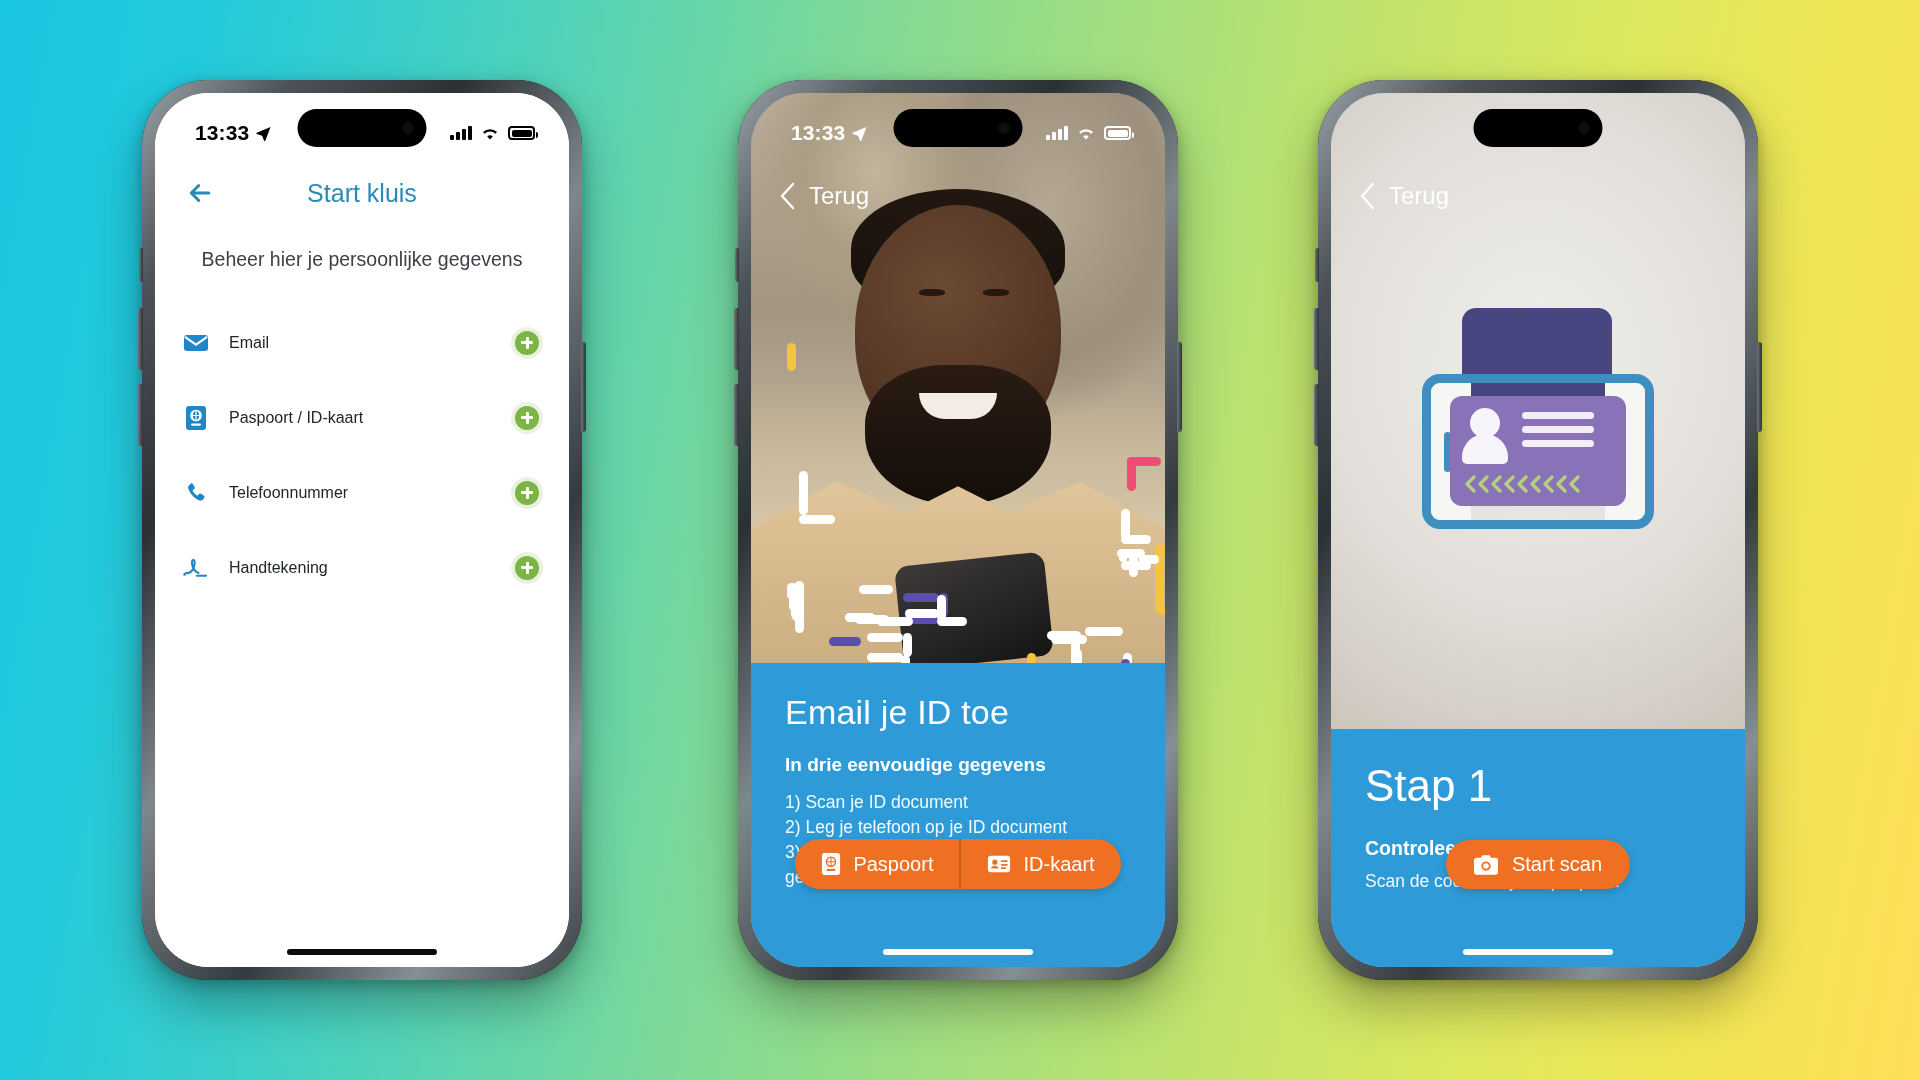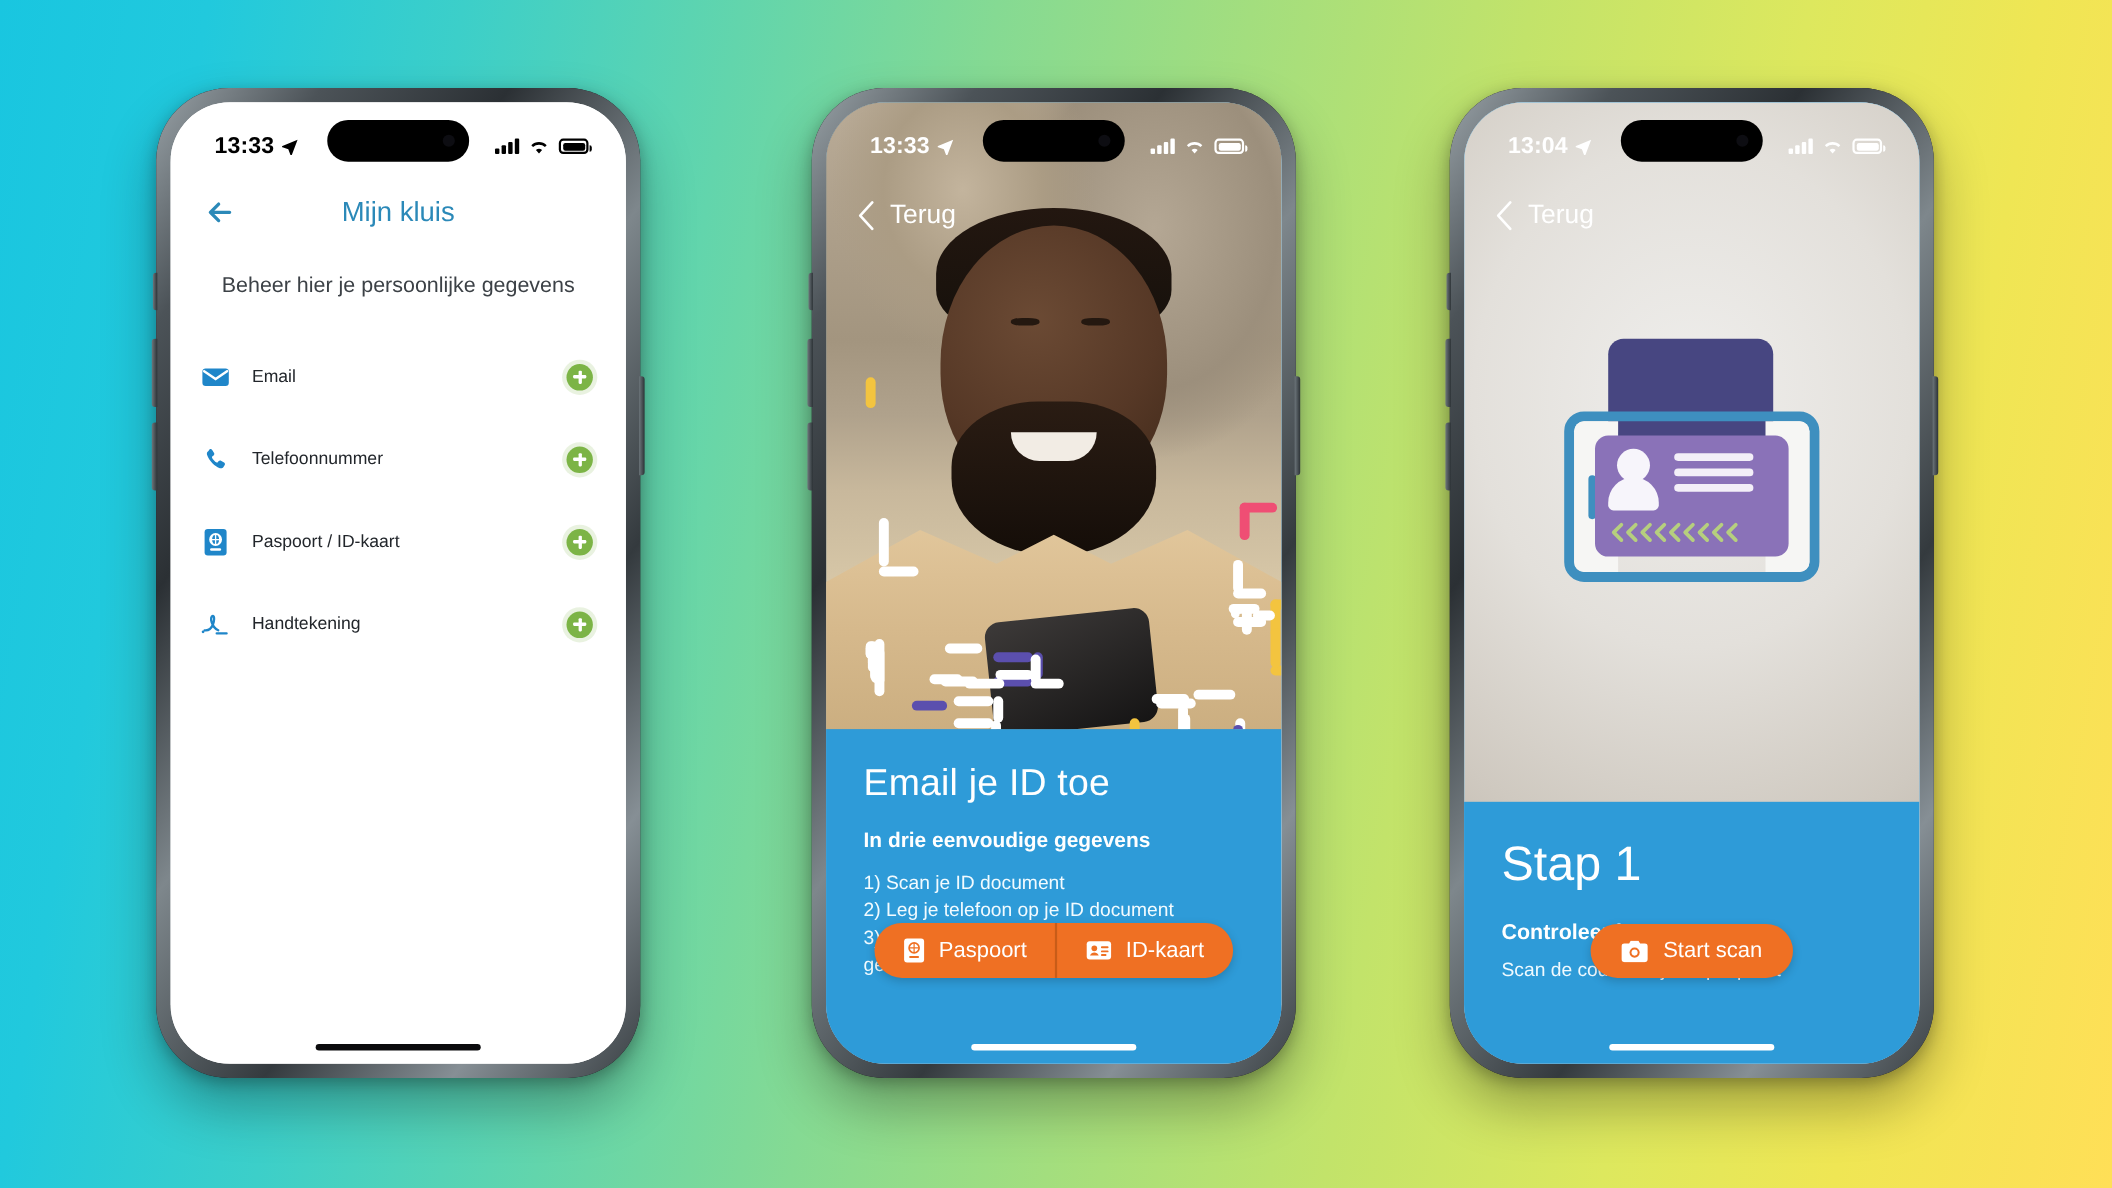--- a/index.html
+++ b/index.html
@@ -239,58 +239,58 @@
           </div>
         </div>
         <div class="dynamic-island">
             <span class="di-dot"></span>
           </div>
 
         <div class="s1-nav">
           <svg class="back-arrow-1" viewBox="0 0 24 24">
             <path fill="none" stroke="currentColor" stroke-width="2.4" stroke-linecap="round" stroke-linejoin="round" d="M19 12H5m0 0 6-6m-6 6 6 6"></path>
           </svg>
-          <div class="s1-title">Mijn kluis</div>
+          <div class="s1-title">Start kluis</div>
         </div>
 
         <div class="s1-sub">Beheer hier je persoonlijke gegevens</div>
 
         <div class="s1-list">
 
           <div class="s1-row">
             <span class="ico">
               <svg width="26" height="20" viewBox="0 0 26 20">
                   <rect x="1" y="2" width="24" height="16" rx="3" fill="currentColor"></rect>
                   <path d="M2.6 4.4 13 11.6 23.4 4.4" fill="none" stroke="#fff" stroke-width="2.2" stroke-linecap="round"></path>
                 </svg>
             </span>
             <span class="lbl">Email</span>
-            <span class="plus"></span>
-          </div>
-
-          <div class="s1-row">
-            <span class="ico">
-              <svg width="24" height="24" viewBox="0 0 24 24">
-                  <path fill="currentColor" d="M6.6 2.5c.8-.5 1.8-.2 2.3.6l1.7 2.8c.4.7.3 1.6-.4 2.1l-1.3 1c-.2.2-.3.5-.2.8.6 1.6 2.6 3.8 4.3 4.7.3.1.6.1.8-.1l1-1.2c.5-.6 1.4-.8 2.1-.4l2.8 1.6c.8.5 1.1 1.5.6 2.3l-1 1.6c-.7 1.2-2.1 1.7-3.4 1.3C11.6 18.4 6 12.9 4.2 7.4c-.4-1.3.1-2.7 1.3-3.4l1.1-1.5z"></path>
-                </svg>
-            </span>
-            <span class="lbl">Telefoonnummer</span>
             <span class="plus"></span>
           </div>
 
           <div class="s1-row">
             <span class="ico">
               <svg width="22" height="26" viewBox="0 0 22 26">
                   <rect x="1" y="1" width="20" height="24" rx="3" fill="currentColor"></rect>
                   <circle cx="11" cy="10.5" r="5" fill="none" stroke="#fff" stroke-width="1.7"></circle>
                   <path d="M11 5.5v10M6 10.5h10M8.3 6.6c-1.4 2.4-1.4 5.3 0 7.8M13.7 6.6c1.4 2.4 1.4 5.3 0 7.8" stroke="#fff" stroke-width="1.2" fill="none"></path>
                   <rect x="6" y="18.5" width="10" height="2.2" rx="1.1" fill="#fff"></rect>
                 </svg>
             </span>
             <span class="lbl">Paspoort / ID-kaart</span>
+            <span class="plus"></span>
+          </div>
+
+          <div class="s1-row">
+            <span class="ico">
+              <svg width="24" height="24" viewBox="0 0 24 24">
+                  <path fill="currentColor" d="M6.6 2.5c.8-.5 1.8-.2 2.3.6l1.7 2.8c.4.7.3 1.6-.4 2.1l-1.3 1c-.2.2-.3.5-.2.8.6 1.6 2.6 3.8 4.3 4.7.3.1.6.1.8-.1l1-1.2c.5-.6 1.4-.8 2.1-.4l2.8 1.6c.8.5 1.1 1.5.6 2.3l-1 1.6c-.7 1.2-2.1 1.7-3.4 1.3C11.6 18.4 6 12.9 4.2 7.4c-.4-1.3.1-2.7 1.3-3.4l1.1-1.5z"></path>
+                </svg>
+            </span>
+            <span class="lbl">Telefoonnummer</span>
             <span class="plus"></span>
           </div>
 
           <div class="s1-row">
             <span class="ico">
               <svg width="26" height="22" viewBox="0 0 26 22">
                   <path d="M3 16c3.5.5 6-1.5 7.5-5S12 3.2 10.6 3C9 2.8 8.4 5.4 9.4 8.6c1 3.3 3.4 6.3 6 7.4" fill="none" stroke="currentColor" stroke-width="2.1" stroke-linecap="round"></path>
                   <path d="M14 18.8h9" stroke="currentColor" stroke-width="2.1" stroke-linecap="round"></path>
                   <circle cx="1.6" cy="17.4" r="1.3" fill="currentColor"></circle>
                 </svg>
@@ -514,42 +514,20 @@
                     <path d="M77 3l-7 7 7 7"></path>
                   <path d="M90 3l-7 7 7 7"></path>
                     <path d="M103 3l-7 7 7 7"></path>
                     <path d="M116 3l-7 7 7 7"></path>
                 </g>
               </svg>
             </div>
           </div>
         </div>
 
-        <div class="statusbar light-text">
-          <div class="sb-left">
-            <span>13:04</span>
-            <svg class="loc-arrow" viewBox="0 0 16 16">
-                <path fill="currentColor" d="M15.5 1 .8 7.2c-.6.3-.5 1.1.1 1.3l5.6 1.8 2.1 5.5c.2.6 1 .6 1.3 0L15.5 1z"></path>
-              </svg>
-          </div>
-          <div class="sb-right">
-            <span class="bars">
-                <i></i>
-                <i></i>
-                <i></i>
-                <i></i>
-              </span>
-            <svg width="20" height="15" viewBox="0 0 20 15">
-                <path fill="currentColor" d="M10 13.6 7.2 10.4a4.3 4.3 0 0 1 5.6 0L10 13.6zM4.6 7.7 3 6a10 10 0 0 1 14 0l-1.6 1.7a7.7 7.7 0 0 0-10.8 0z"></path>
-              </svg>
-            <span class="batt">
-                <i></i>
-              </span>
-          </div>
-        </div>
         <div class="dynamic-island">
             <span class="di-dot"></span>
           </div>
 
         <div style="position:absolute;top:88px;left:26px;display:flex;align-items:center;gap:10px;z-index:30;">
           <svg width="22" height="30" viewBox="0 0 22 30">
               <path fill="none" stroke="#fff" stroke-width="2.4" stroke-linecap="round" stroke-linejoin="round" d="M16 3 5 15l11 12"></path>
             </svg>
           <span style="color:#fff;font-size:24px;">Terug</span>
         </div>

